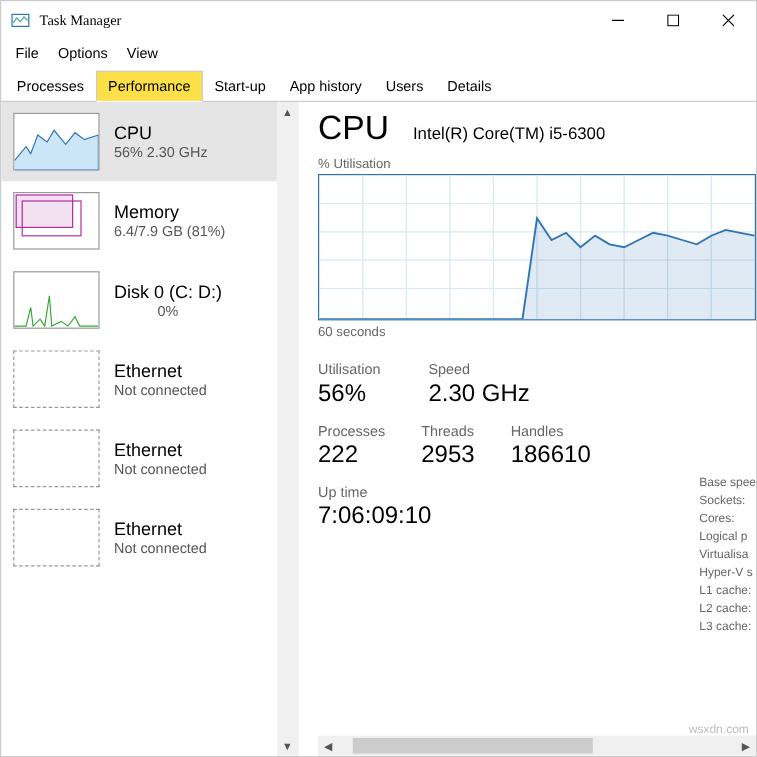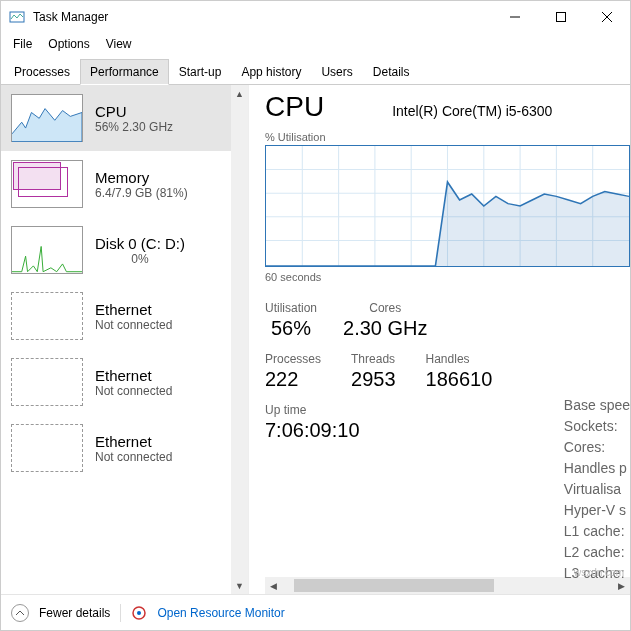--- a/index.html
+++ b/index.html
@@ -2,61 +2,61 @@
 <html><head>
 <meta charset="utf-8">
 <style>
 * { box-sizing: border-box; margin: 0; padding: 0; font-family: "Segoe UI", Arial, sans-serif; }
 body { width: 631px; height: 631px; background: #fff; overflow: hidden; font-size: 13px; color: #000; }
 .window { width: 631px; height: 631px; display: flex; flex-direction: column; border: 1px solid #ccc; }
 
 
 .titlebar { height: 32px; display: flex; align-items: center; padding-left: 8px; }
 .titlebar .appicon { width: 16px; height: 16px; margin-right: 8px; }
-.titlebar .title { font-size: 12px; }
+.titlebar .title { font-size: 12px; font-family: Liberation Serif, serif; }
 .titlebar .wbtns { margin-left: auto; display: flex; }
 .titlebar .wbtn { width: 46px; height: 32px; display: flex; align-items: center; justify-content: center; }
 
 
 .menubar { height: 22px; display: flex; align-items: center; padding: 0 4px; }
 .menubar span { padding: 2px 8px; font-size: 12px; }
 
 
 .tabs { display: flex; border-bottom: 1px solid #ccc; padding: 3px 3px 0 3px; }
 .tab { padding: 5px 9px; font-size: 12px; border: 1px solid transparent; border-bottom: none; position: relative; top: 1px; }
-.tab.active { border-color: #ccc; background: #e5e5e5; border-bottom: 1px solid #fff; }
+.tab.active { border-color: #ccc; background: #fde047; border-bottom: 1px solid #fff; }
 
 
 .body { flex: 1; display: flex; overflow: hidden; }
 .sidebar { width: 248px; display: flex; border-right: 1px solid #eee; }
 .sidelist { flex: 1; overflow: hidden; }
 .side-item { display: flex; align-items: center; height: 66px; padding: 8px 10px; gap: 12px; }
 .side-item.selected { background: #e5e5e5; }
 .thumb { width: 72px; height: 48px; border: 1px solid #999; background: #fff; position: relative; }
 .side-text .t1 { font-size: 15px; }
 .side-text .t2 { font-size: 12px; color: #555; text-align: center; }
 .vscroll { width: 17px; background: #f0f0f0; display: flex; flex-direction: column; align-items: center; }
 .vscroll .arrow { height: 17px; display: flex; align-items: center; justify-content: center; width: 100%; font-size: 9px; color: #555; }
 .vscroll .track { flex: 1; position: relative; }
 .vscroll .thumb-sc { position: absolute; top: 0; left: 2px; right: 2px; height: 200px; background: #ccc; }
 
 
 .detail { flex: 1; display: flex; flex-direction: column; padding: 6px 0 0 16px; overflow: hidden; }
 .detail-head { display: flex; align-items: baseline; gap: 20px; }
 .detail-head .big { font-size: 28px; font-weight: 400; }
-.detail-head .model { font-size: 14px; white-space: nowrap; overflow: hidden; margin-left: 48px; }
+.detail-head .model { font-size: 14px; white-space: nowrap; overflow: hidden; }
 .chart-label { font-size: 11px; color: #666; margin-top: 8px; }
 .chart { height: 122px; border: 1px solid #2e75b6; margin-top: 2px; position: relative; overflow: hidden; }
 .chart-sec { font-size: 11px; color: #666; margin-top: 4px; }
 
 .stats { display: flex; gap: 36px; margin-top: 18px; }
 .statcol .lbl { font-size: 12px; color: #666; }
 .statcol .val { font-size: 20px; margin-top: 2px; }
 .statcol + .statcol { }
-.rightstat { font-size: 14px; color: #666; line-height: 1.5; margin-left: 36px; }
+.rightstat { font-size: 10px; color: #666; line-height: 1.5; margin-left: 36px; }
 
 .detail-scroll-h { height: 17px; background: #f0f0f0; display: flex; align-items: center; margin-top: auto; }
 .detail-scroll-h .arrowh { width: 17px; text-align: center; font-size: 9px; color: #555; }
 .detail-scroll-h .trackh { flex: 1; position: relative; height: 100%; }
 .detail-scroll-h .thumbh { position: absolute; left: 12px; top: 2px; bottom: 2px; width: 200px; background: #ccc; }
 
 
 .footer { height: 36px; border-top: 1px solid #e5e5e5; display: flex; align-items: center; padding: 0 10px; gap: 10px; font-size: 12px; }
 .footer .sep { width: 1px; height: 18px; background: #ddd; }
 .footer .link { color: #0066cc; }
@@ -202,27 +202,27 @@
             <line x1="306" y1="0" x2="306" y2="122"></line>
           </g>
           <polyline id="chart-fill" fill="rgba(46,117,182,.15)" stroke="none" points="0,122 11.333333333333334,122 22.666666666666668,122 34,122 45.333333333333336,122 56.666666666666664,122 68,122 79.33333333333333,122 90.66666666666667,122 102,122 113.33333333333333,122 124.66666666666666,122 136,122 147.33333333333334,122 158.66666666666666,122 170,36.60000000000001 181.33333333333334,54.89999999999999 192.66666666666666,48.8 204,61 215.33333333333331,51.24000000000001 226.66666666666666,58.559999999999995 237.99999999999997,61 249.33333333333331,54.89999999999999 260.6666666666667,48.8 272,51.24000000000001 283.33333333333337,54.89999999999999 294.6666666666667,58.559999999999995 306,51.24000000000001 317.3333333333333,46.36 328.6666666666667,48.8 340,51.24000000000001 340,122 0,122"></polyline>
           <polyline id="chart-line" fill="none" stroke="#2e75b6" stroke-width="1.5" points="0,122 11.333333333333334,122 22.666666666666668,122 34,122 45.333333333333336,122 56.666666666666664,122 68,122 79.33333333333333,122 90.66666666666667,122 102,122 113.33333333333333,122 124.66666666666666,122 136,122 147.33333333333334,122 158.66666666666666,122 170,36.60000000000001 181.33333333333334,54.89999999999999 192.66666666666666,48.8 204,61 215.33333333333331,51.24000000000001 226.66666666666666,58.559999999999995 237.99999999999997,61 249.33333333333331,54.89999999999999 260.6666666666667,48.8 272,51.24000000000001 283.33333333333337,54.89999999999999 294.6666666666667,58.559999999999995 306,51.24000000000001 317.3333333333333,46.36 328.6666666666667,48.8 340,51.24000000000001"></polyline>
         </svg>
       </div>
       <div class="chart-sec">60 seconds</div>
 
       <div class="stats">
         <div>
-          <div style="display:flex;gap:26px;text-align:center;">
+          <div style="display:flex;gap:40px;">
             <div class="statcol">
                 <div class="lbl">Utilisation</div>
                 <div class="val">56%</div>
               </div>
             <div class="statcol">
-                <div class="lbl">Cores</div>
+                <div class="lbl">Speed</div>
                 <div class="val">2.30 GHz</div>
               </div>
           </div>
           <div style="display:flex;gap:30px;margin-top:12px;">
             <div class="statcol">
                 <div class="lbl">Processes</div>
                 <div class="val">222</div>
               </div>
             <div class="statcol">
                 <div class="lbl">Threads</div>
@@ -237,46 +237,32 @@
             <div class="statcol">
                 <div class="lbl">Up time</div>
                 <div class="val">7:06:09:10</div>
               </div>
           </div>
         </div>
         <div style="position:absolute;right:0;top:310px;">
           <div class="rightstat">Base spee</div>
           <div class="rightstat">Sockets:</div>
           <div class="rightstat">Cores:</div>
-          <div class="rightstat">Handles p</div>
+          <div class="rightstat">Logical p</div>
           <div class="rightstat">Virtualisa</div>
           <div class="rightstat">Hyper-V s</div>
           <div class="rightstat">L1 cache:</div>
           <div class="rightstat">L2 cache:</div>
           <div class="rightstat">L3 cache:</div>
         </div>
       </div>
       <div style="position:absolute;right:6px;bottom:16px;font-size:10px;color:#bbb;">wsxdn.com</div>
       <div class="detail-scroll-h">
         <div class="arrowh">◀</div>
         <div class="trackh">
             <div class="thumbh"></div>
           </div>
         <div class="arrowh">▶</div>
       </div>
     </div>
   </div>
 
-  <div class="footer">
-    <div class="circ">
-        <svg width="8" height="8">
-          <polyline points="0,6 4,2 8,6" fill="none" stroke="#555"></polyline>
-        </svg>
-      </div>
-    <span>Fewer details</span>
-    <div class="sep"></div>
-    <svg width="16" height="16">
-        <circle cx="8" cy="8" r="6" fill="none" stroke="#c33" stroke-width="1.5"></circle>
-        <circle cx="8" cy="8" r="2" fill="#06c"></circle>
-      </svg>
-    <span class="link">Open Resource Monitor</span>
-  </div>
 </div>
 
 </body></html>

